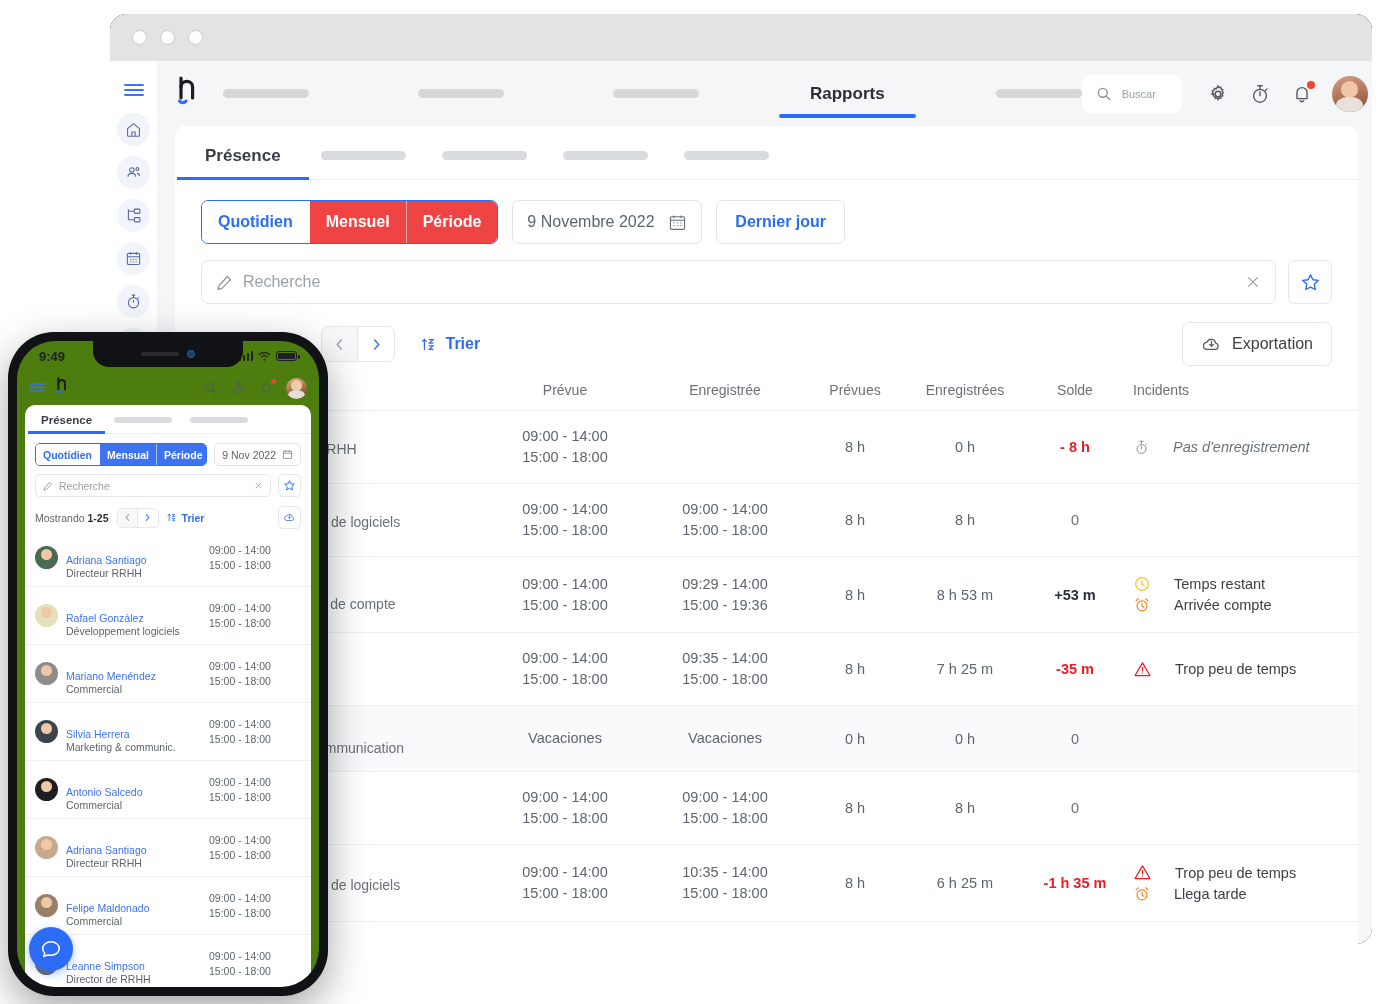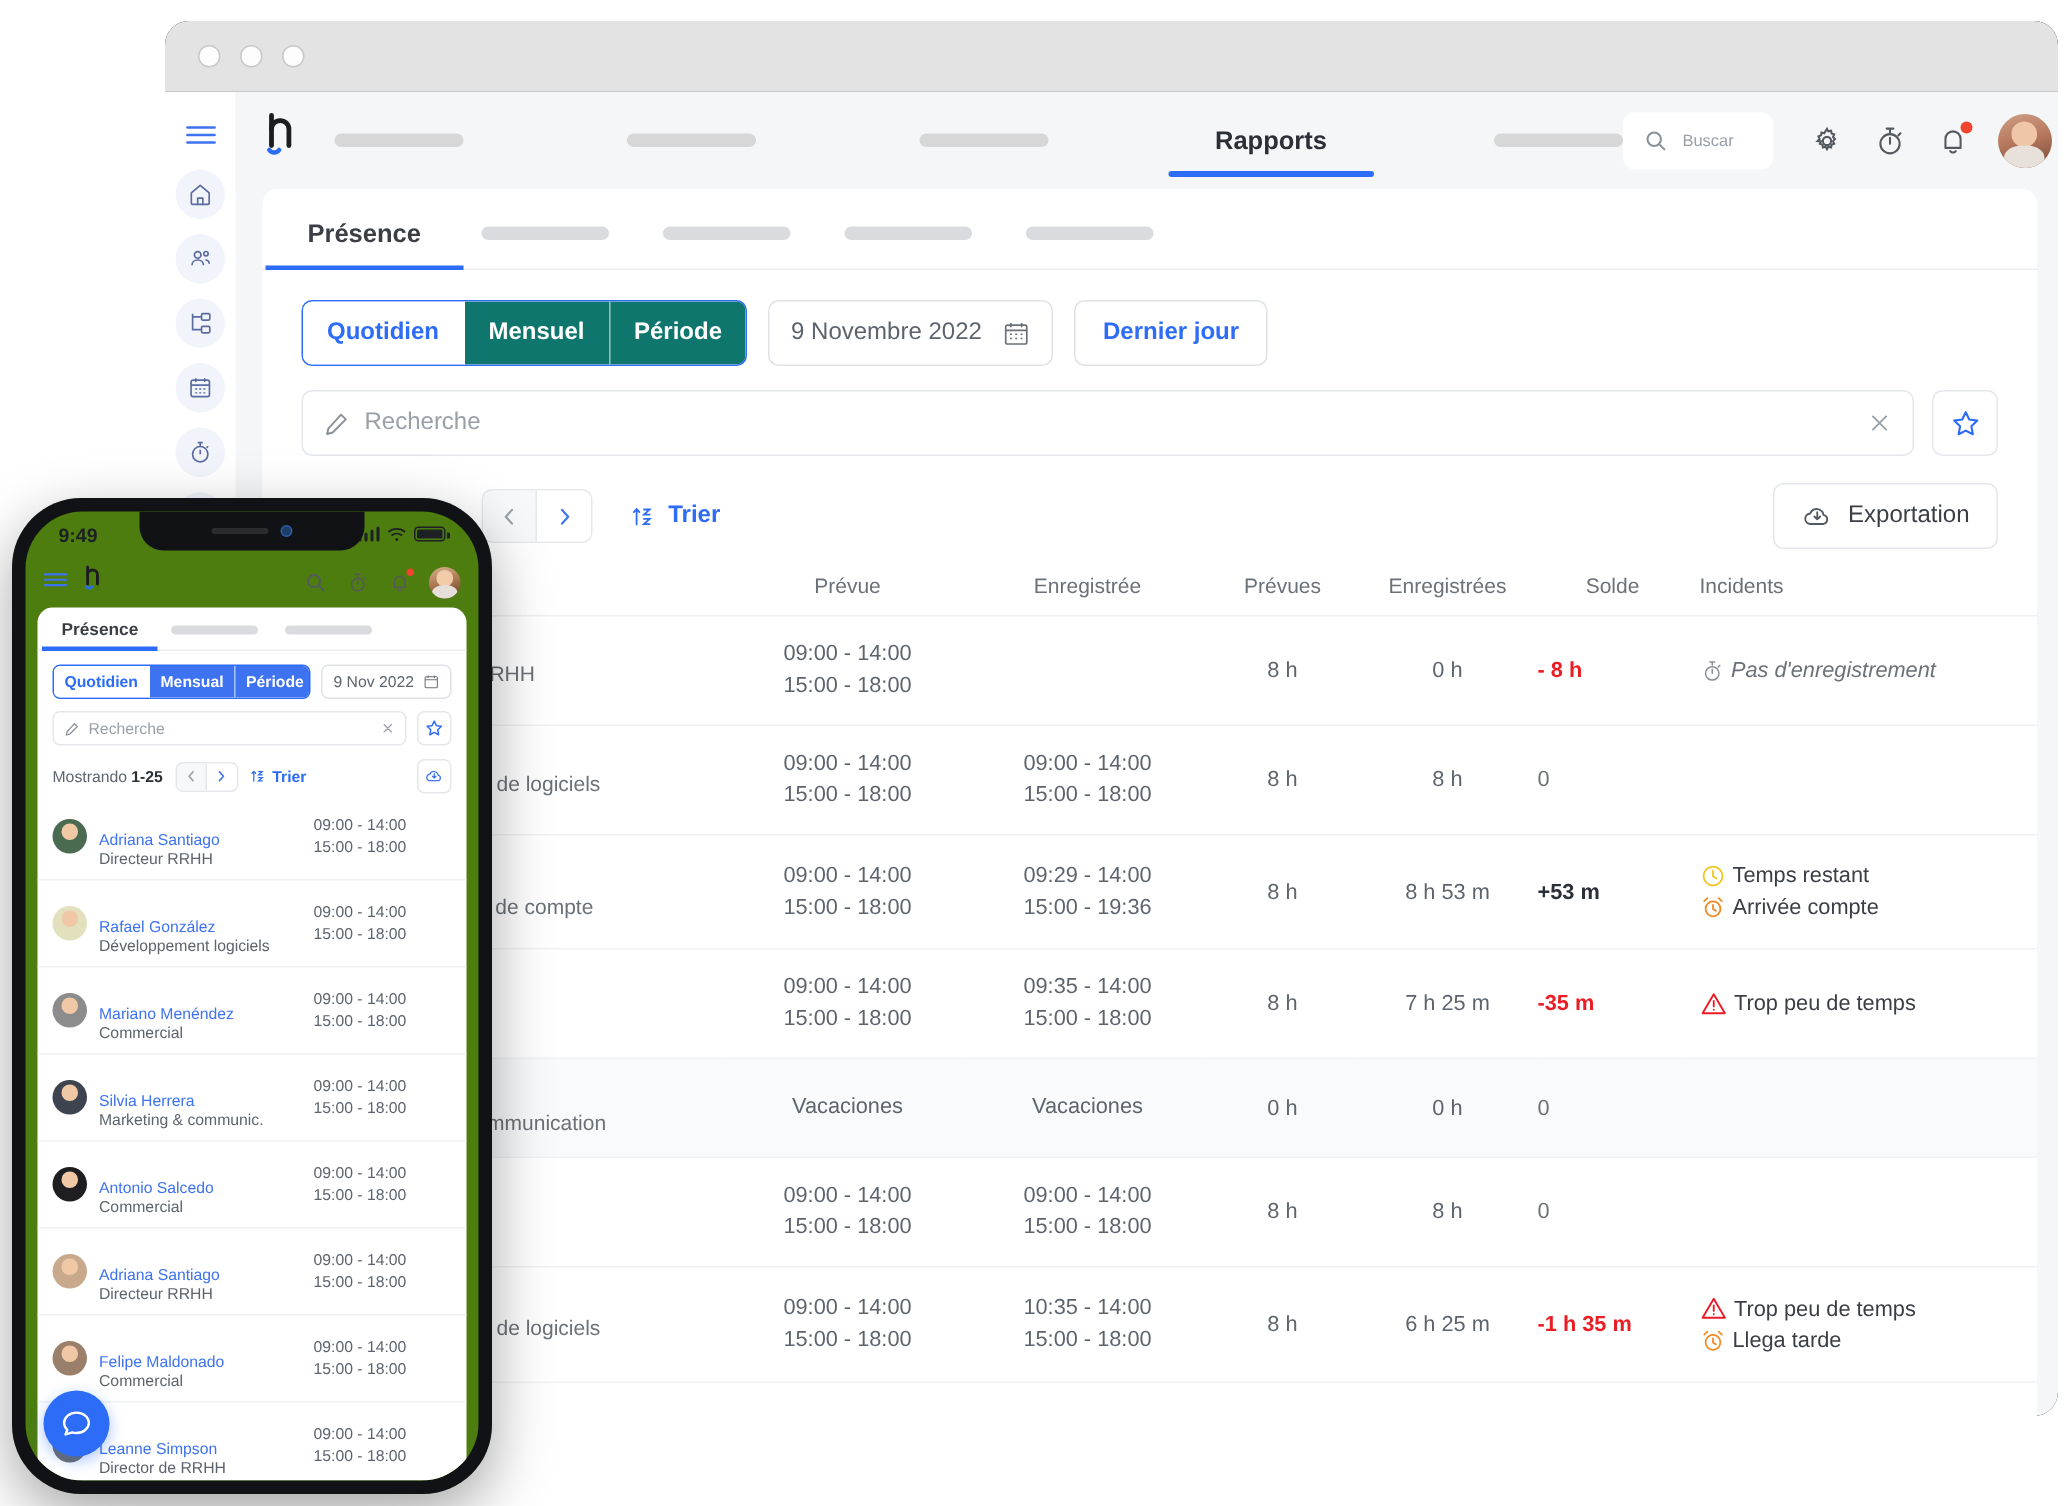--- a/index.html
+++ b/index.html
@@ -121,21 +121,21 @@
     display:flex; border: 1px solid #2d6cf6; border-radius: 7px; overflow:hidden;
     height: 44px;
   }
   .seg > div {
     display:flex; align-items:center; justify-content:center;
     padding: 0 16px; font-size: 16px; font-weight: 600;
     border-right: 1px solid rgba(255,255,255,.55);
   }
   .seg > div:last-child { border-right: none; }
   .seg .on { background:#fff; color:#2d6cf6; }
-  .seg .off { background:#0f766e; color:#ffffff; }
+  .seg .off { background:#ef4444; color:#ffffff; }
 
   .datefield {
     height: 44px; border:1px solid #dfe3e8; border-radius: 7px; background:#fff;
     display:flex; align-items:center; gap: 10px; padding: 0 14px; min-width: 190px;
     justify-content: space-between;
   }
   .datefield span { font-size: 16px; color:#5d646d; }
   .btn-outline {
     height: 44px; border:1px solid #dfe3e8; border-radius: 7px; background:#fff;
     display:flex; align-items:center; padding: 0 18px;
@@ -183,25 +183,25 @@
   thead th.c { text-align:center; }
   tbody td {
     padding: 15px 0; border-bottom: 1px solid #f0f1f3;
     font-size: 14.5px; color:#5d646d; vertical-align: middle;
   }
   tbody tr.alt td { background:#f9fafb; }
   .empname { color:#3d72f0; font-size: 14.5px; }
   .emprole { color:#6b7178; font-size: 14px; margin-top: 3px; }
   .sched { text-align:center; line-height: 1.45; color:#5d646d; }
   .num { text-align:center; color:#5d646d; }
-  .solde { text-align:left; font-weight: 700; }
+  .solde { text-align:center; font-weight: 700; }
   .solde.neg { color:#ec1c24; }
   .solde.pos { color:#2b2f36; }
   .solde.zero { color:#6b7178; font-weight: 400; }
-  .inc { display:flex; align-items:center; gap: 4px; margin: 3px 0; font-size: 14.5px; color:#3b3f45; }
+  .inc { display:flex; align-items:center; gap: 23px; margin: 3px 0; font-size: 14.5px; color:#3b3f45; }
   .inc.ital { font-style: italic; color:#6b7178; }
   .emp-cell { padding-left: 26px; }
   .inc-cell { padding-left: 8px; }
 
   
   .phone {
     position: absolute; left: 8px; top: 332px;
     width: 320px; height: 664px;
     background: #111215;
     border-radius: 46px;

